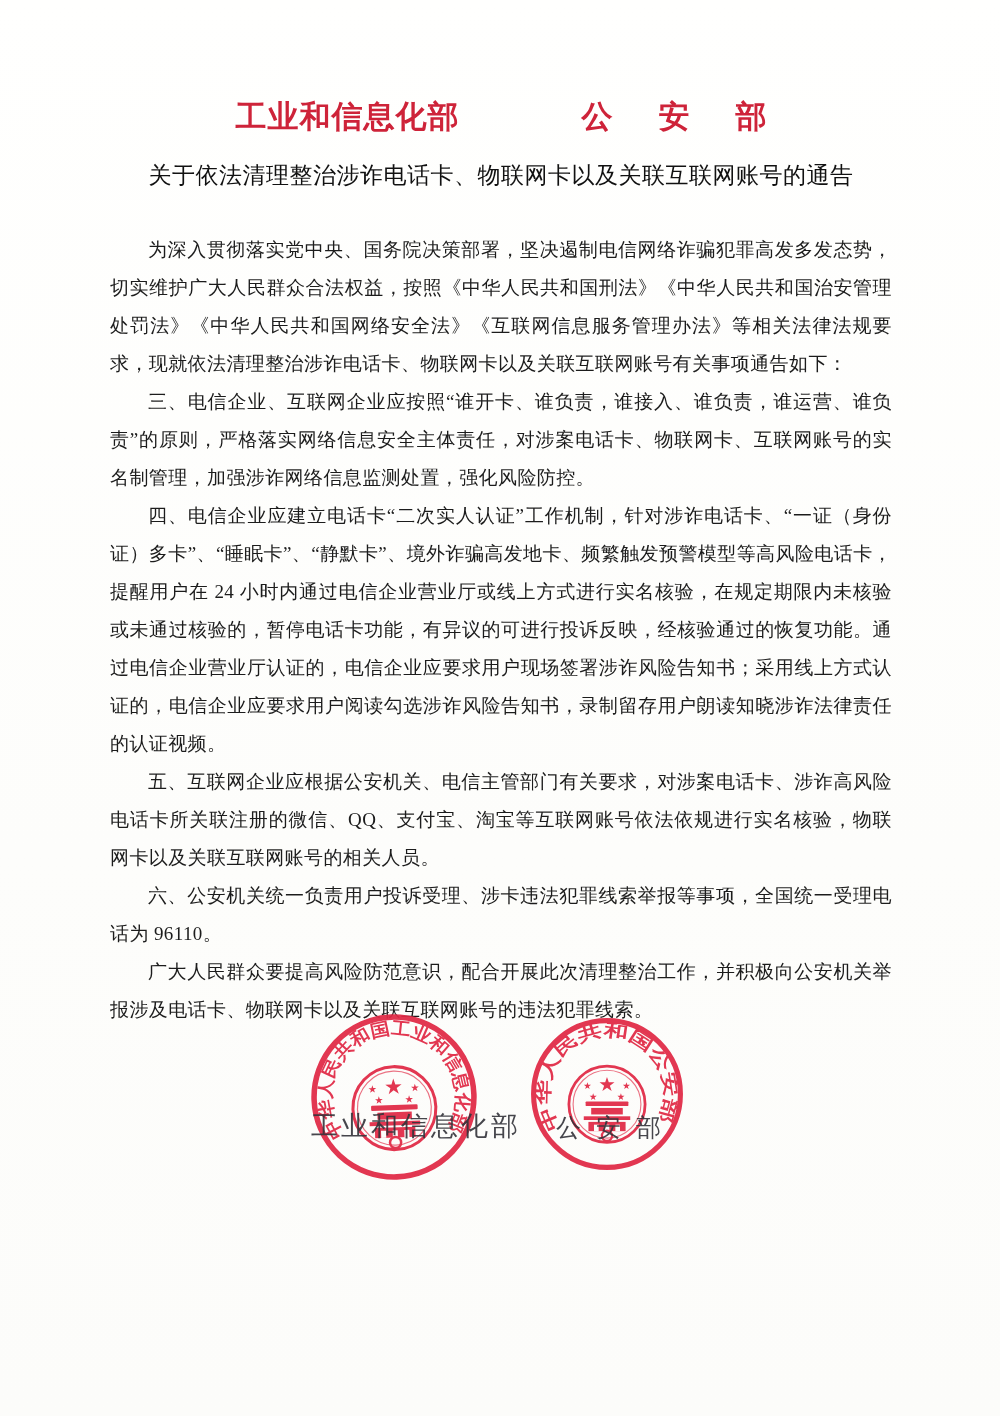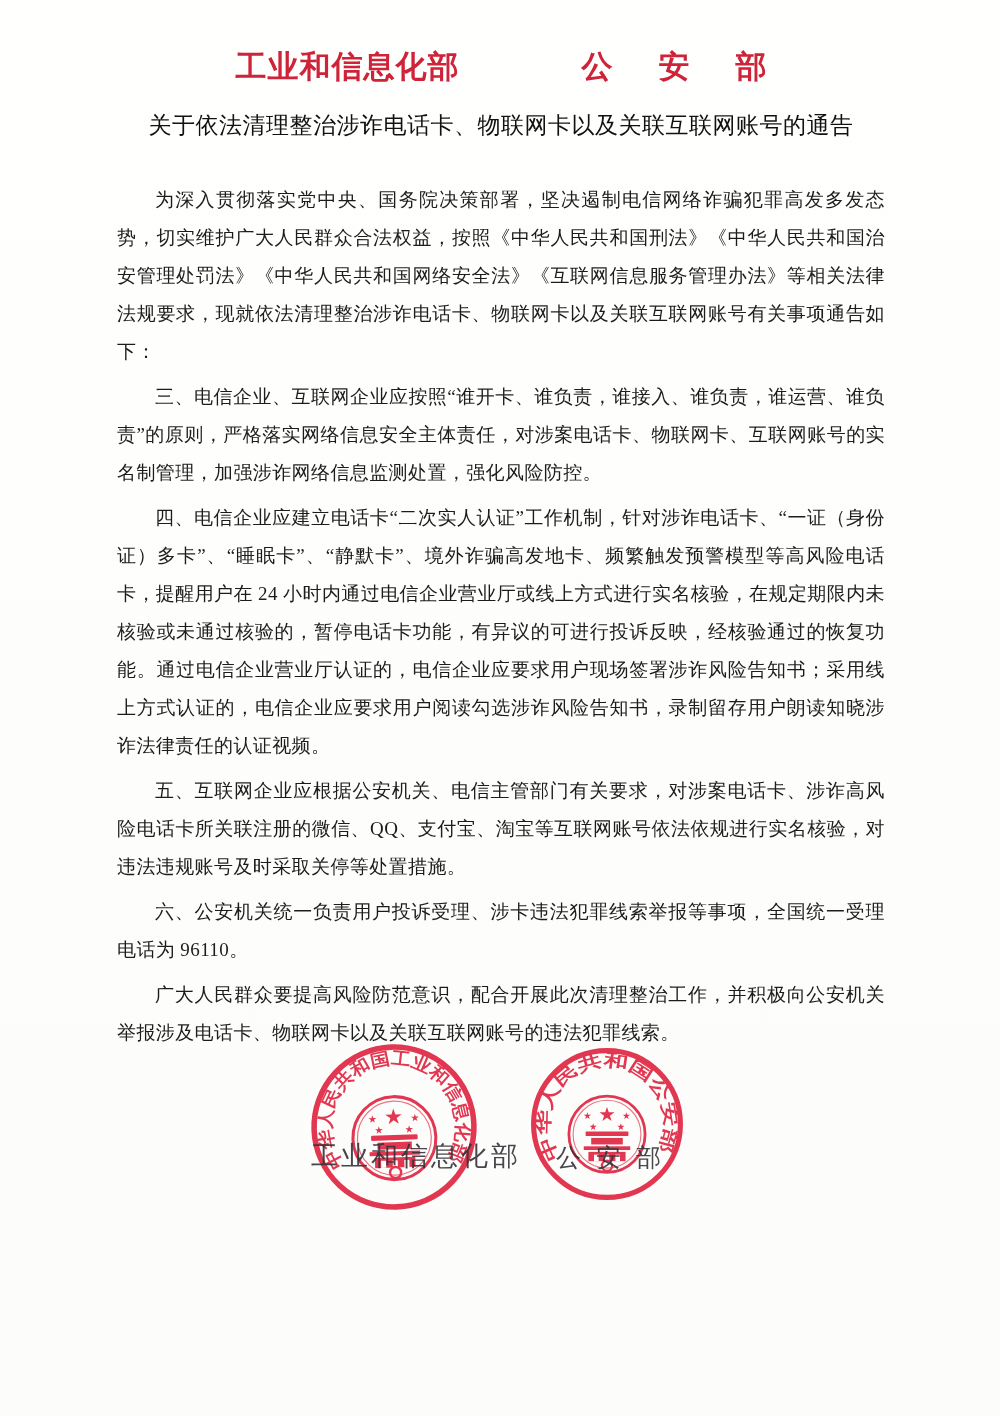--- a/index.html
+++ b/index.html
@@ -9,21 +9,21 @@
     color:#1c1c1c;
     width:1000px;
   }
   .page{
     position:relative;
     width:1000px;
     height:1416px;
     background:linear-gradient(180deg,#fffffe 0%,#fdfdfb 60%,#fcfcfa 100%);
     overflow:hidden;
     box-sizing:border-box;
-    padding:46px 108px 0 110px;
+    padding:96px 108px 0 110px;
   }
   
   .ministries{
     display:flex;
     justify-content:center;
     align-items:baseline;
     gap:122px;
     font-weight:bold;
     font-size:31px;
     color:#ce2339;
@@ -37,21 +37,21 @@
     text-align:center;
     font-size:23px;
     font-weight:normal;
     color:#111;
     letter-spacing:0.5px;
     white-space:nowrap;
   }
   
   .doc-body{margin-top:40px;}
   .doc-body p{
-    margin:7px;
+    margin:0;
     font-size:19px;
     line-height:38px;
     text-align:justify;
     text-indent:2em;
     letter-spacing:0.4px;
   }
   
   .seal-area{
     position:relative;
     height:196px;
@@ -89,21 +89,21 @@
     <span>工业和信息化部</span>
     <span class="ministry-spaced">公安部</span>
   </div>
 
   <h1 class="doc-title">关于依法清理整治涉诈电话卡、物联网卡以及关联互联网账号的通告</h1>
 
   <div class="doc-body">
     <p>为深入贯彻落实党中央、国务院决策部署，坚决遏制电信网络诈骗犯罪高发多发态势，切实维护广大人民群众合法权益，按照《中华人民共和国刑法》《中华人民共和国治安管理处罚法》《中华人民共和国网络安全法》《互联网信息服务管理办法》等相关法律法规要求，现就依法清理整治涉诈电话卡、物联网卡以及关联互联网账号有关事项通告如下：</p>
     <p>三、电信企业、互联网企业应按照“谁开卡、谁负责，谁接入、谁负责，谁运营、谁负责”的原则，严格落实网络信息安全主体责任，对涉案电话卡、物联网卡、互联网账号的实名制管理，加强涉诈网络信息监测处置，强化风险防控。</p>
     <p>四、电信企业应建立电话卡“二次实人认证”工作机制，针对涉诈电话卡、“一证（身份证）多卡”、“睡眠卡”、“静默卡”、境外诈骗高发地卡、频繁触发预警模型等高风险电话卡，提醒用户在 24 小时内通过电信企业营业厅或线上方式进行实名核验，在规定期限内未核验或未通过核验的，暂停电话卡功能，有异议的可进行投诉反映，经核验通过的恢复功能。通过电信企业营业厅认证的，电信企业应要求用户现场签署涉诈风险告知书；采用线上方式认证的，电信企业应要求用户阅读勾选涉诈风险告知书，录制留存用户朗读知晓涉诈法律责任的认证视频。</p>
-    <p>五、互联网企业应根据公安机关、电信主管部门有关要求，对涉案电话卡、涉诈高风险电话卡所关联注册的微信、QQ、支付宝、淘宝等互联网账号依法依规进行实名核验，对违法违规账号及时采取关停等处置措施。</p>
+    <p>五、互联网企业应根据公安机关、电信主管部门有关要求，对涉案电话卡、涉诈高风险电话卡所关联注册的微信、QQ、支付宝、淘宝等互联网账号依法依规进行实名核验，物联网卡以及关联互联网账号的相关人员。</p>
     <p>六、公安机关统一负责用户投诉受理、涉卡违法犯罪线索举报等事项，全国统一受理电话为 96110。</p>
     <p>广大人民群众要提高风险防范意识，配合开展此次清理整治工作，并积极向公安机关举报涉及电话卡、物联网卡以及关联互联网账号的违法犯罪线索。</p>
   </div>
 
   <div class="seal-area">
 
     <div class="seal seal-left">
       <svg viewBox="0 0 170 170">
         <circle cx="85" cy="85" r="79" fill="none" stroke="#e12945" stroke-width="5.5"></circle>
         <path id="ring-left" d="M 34.2 120.6 A 62 62 0 1 1 135.8 120.6" fill="none"></path>

